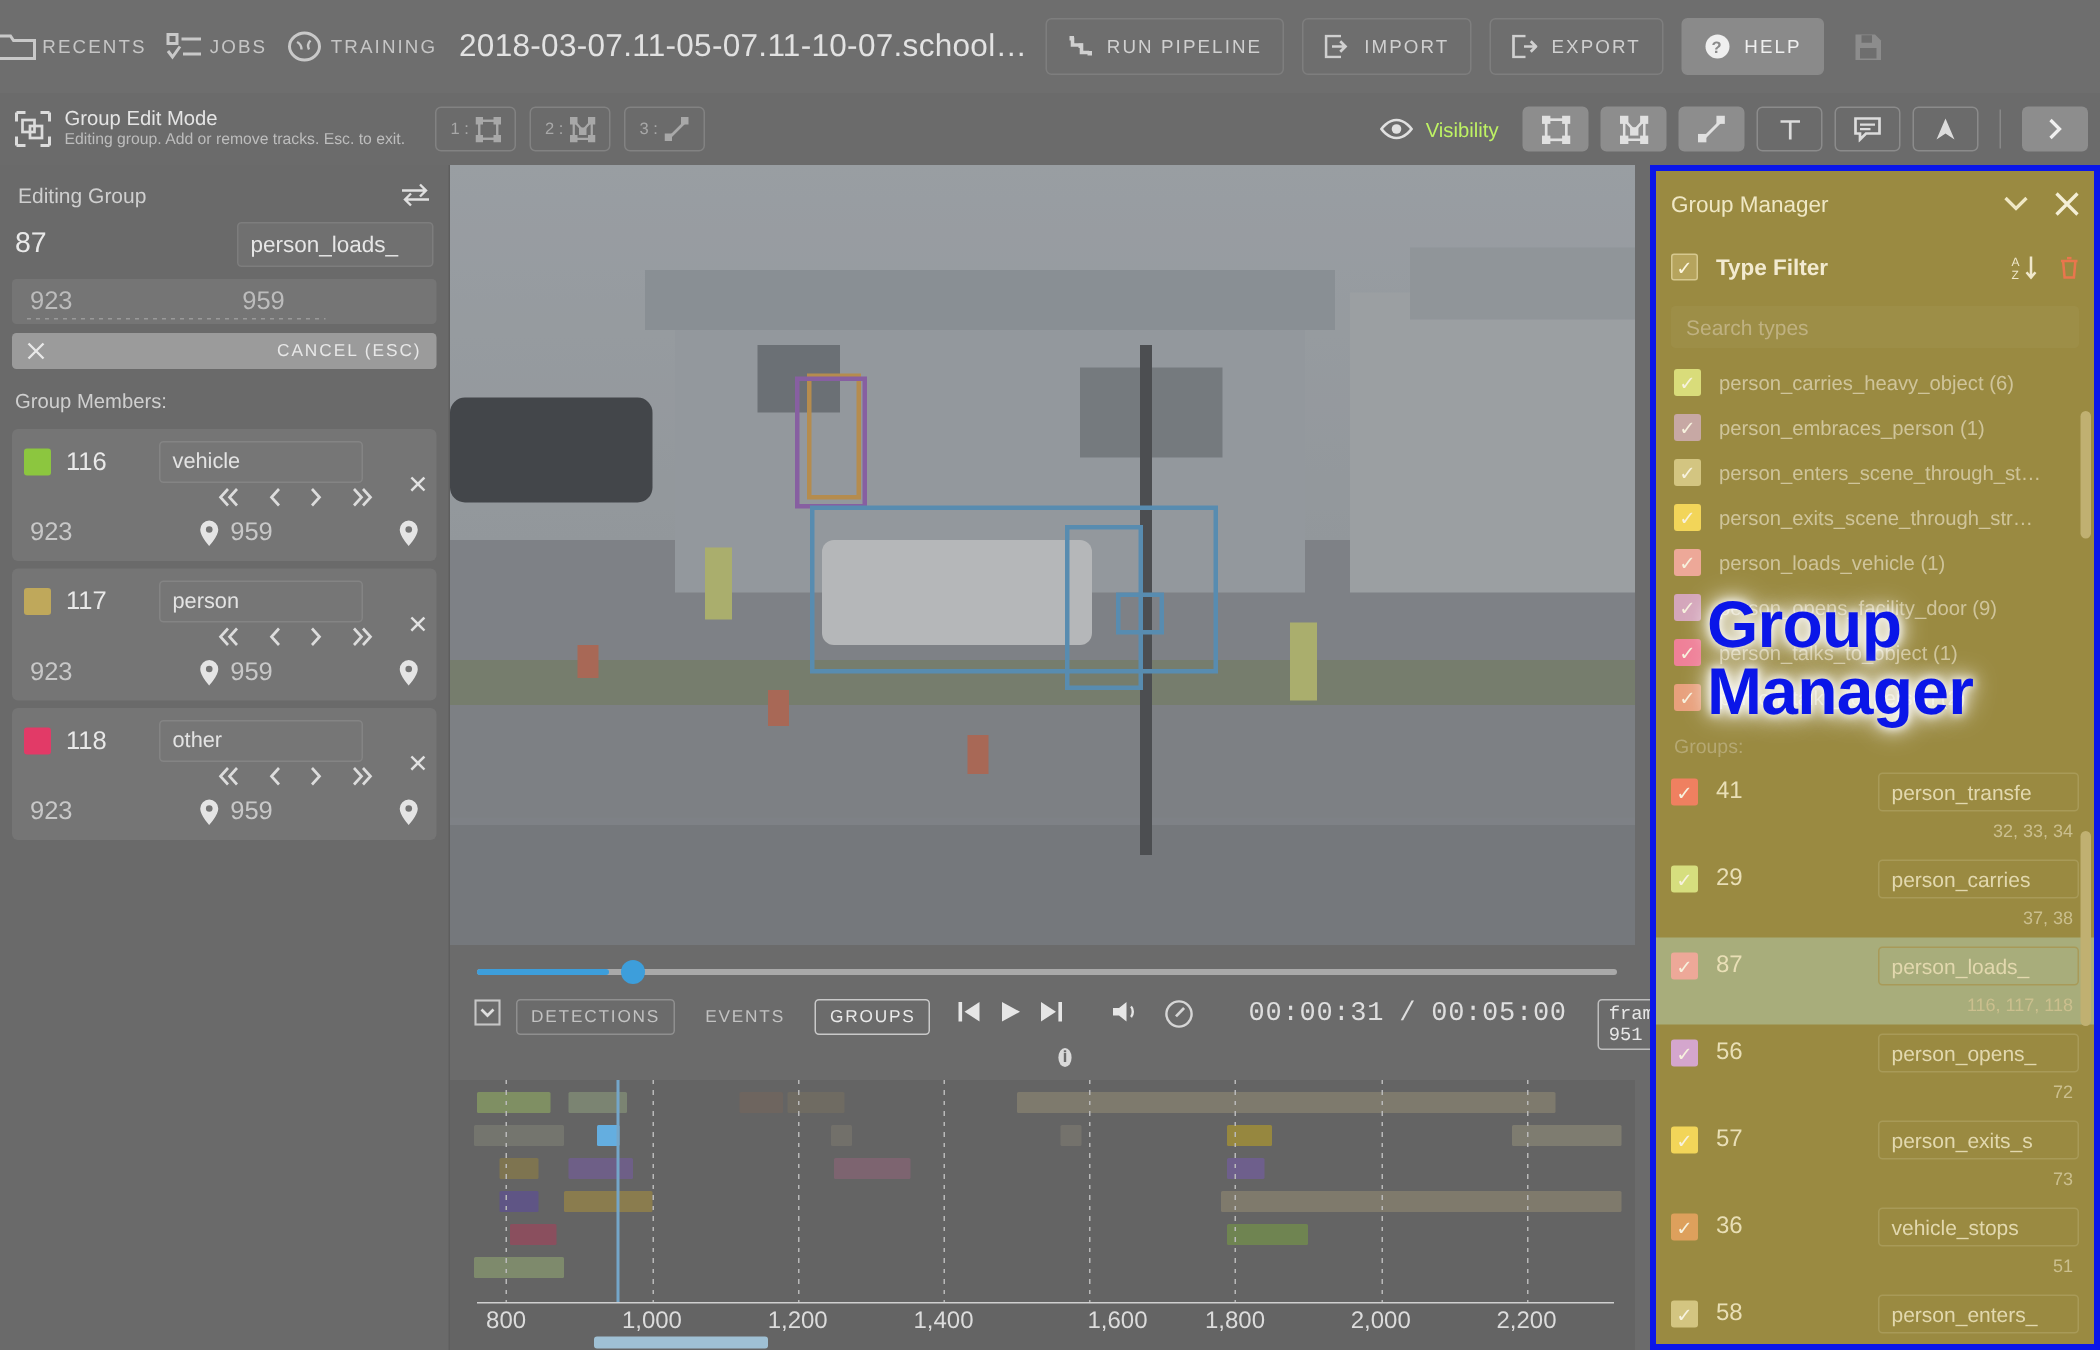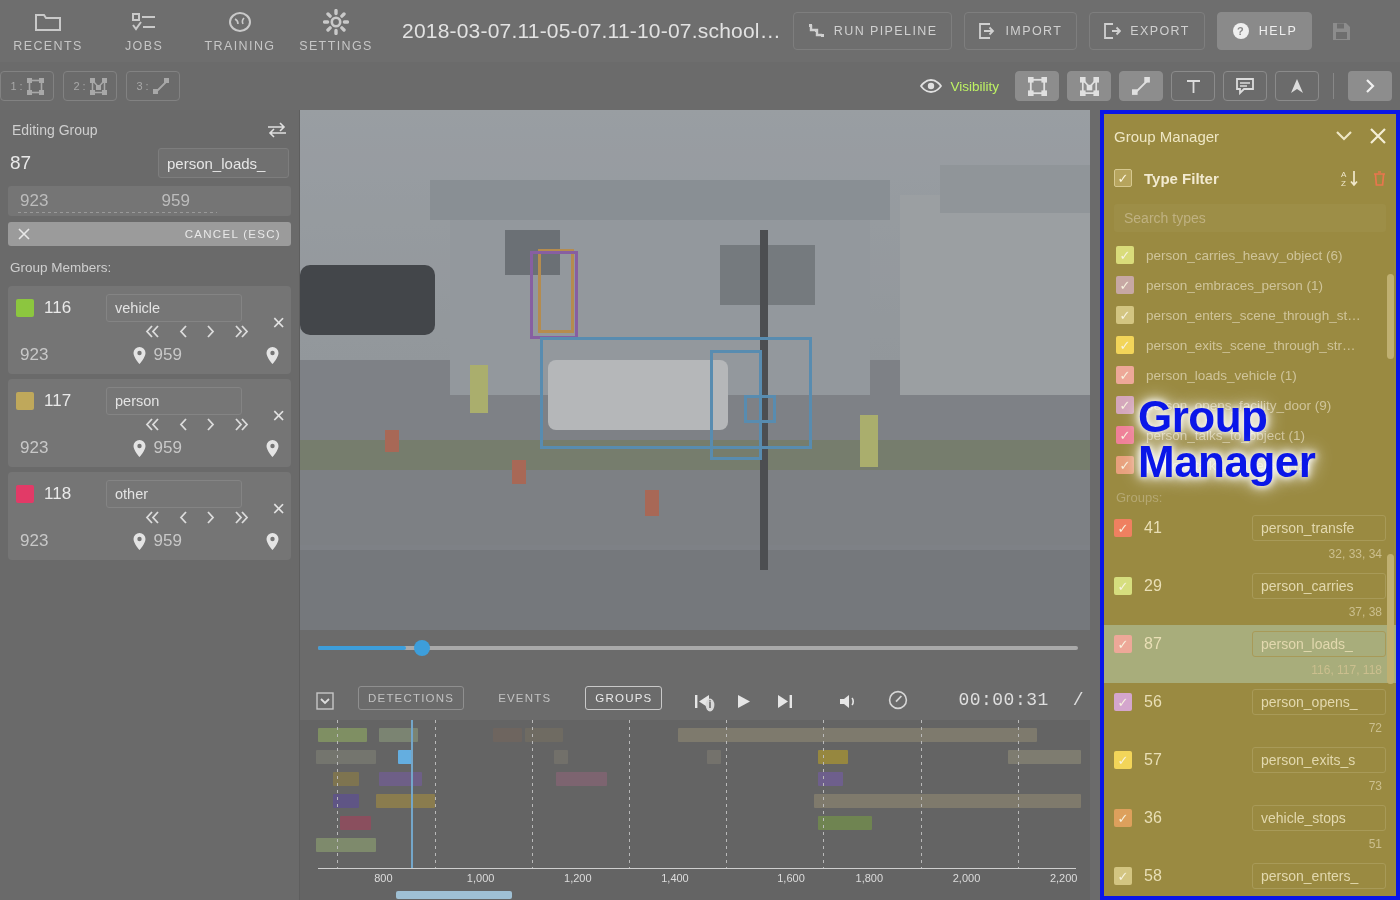--- a/index.html
+++ b/index.html
@@ -11,21 +11,21 @@
     position:relative;
   }
   
   #topbar {
     position:absolute; left:0; top:0; width:1400px; height:62px;
     background:#6e6e6e;
     display:flex; align-items:center;
   }
   .navbtn {
     width:96px; height:62px;
-    display:flex; flex-direction:column; align-items:center; justify-content:center;
+    display:flex; flex-direction:row; align-items:center; justify-content:center;
     gap:4px; color:#c9c9c9;
   }
   .navbtn .glyph { height:26px; display:flex; align-items:center; justify-content:center; }
   .navbtn .lbl { font-size:12.5px; letter-spacing:1.4px; color:#c6c6c6; }
   .title {
     margin-left:18px; font-size:21px; color:#e2e2e2; letter-spacing:0.2px;
     white-space:nowrap;
   }
   .tbtn {
     display:flex; align-items:center; gap:9px;
@@ -128,39 +128,39 @@
   .ovl { position:absolute; inset:0; background:rgba(105,105,105,0.40); }
 
   
   #player {
     position:absolute; left:300px; top:630px; width:790px; height:90px;
     background:#6b6b6b;
   }
   #seek { position:absolute; left:18px; top:16px; width:760px; height:4px; background:#a9a9a9; border-radius:2px; }
   #seekfill { position:absolute; left:0; top:0; height:4px; width:88px; background:#3d9edb; border-radius:2px; }
   #seekknob { position:absolute; left:96px; top:-6px; width:16px; height:16px; border-radius:50%; background:#3d9edb; }
-  #ctrls { position:absolute; left:16px; top:48px; width:760px; height:32px; display:flex; align-items:flex-end; gap:24px; }
+  #ctrls { position:absolute; left:16px; top:36px; width:760px; height:32px; display:flex; align-items:flex-start; gap:10px; }
   .pill {
     height:24px; padding:0 9px; border-radius:3px; display:flex; align-items:center;
     font-size:11.5px; letter-spacing:1.2px; color:#d7d7d7; border:1px solid transparent;
   }
   .pill.brd { border-color:#c9c9c9; color:#eaeaea; }
   .pill.ghost { color:#c2c2c2; }
   .tcode { font-family:"Liberation Mono", monospace; font-size:18px; color:#dedede; letter-spacing:0.5px; }
   .framebox { border:1px solid #bdbdbd; border-radius:3px; padding:2px 7px;
     font-family:"Liberation Mono", monospace; font-size:12.5px; color:#e7e7e7; }
 
   
   #timeline { position:absolute; left:300px; top:720px; width:790px; height:180px; background:#646464; }
   .tlseg { position:absolute; height:14px; border-radius:1px; }
   .gridv { position:absolute; top:0; width:1px; height:148px;
     background:repeating-linear-gradient(to bottom,#b9b9b9 0 3px,transparent 3px 7px); }
   #playhead { position:absolute; top:0; width:2px; height:148px; background:#74a6c9; }
   .axis { position:absolute; left:18px; top:148px; width:758px; height:1px; background:#cfcfcf; }
-  .tick { position:absolute; top:152px; font-size:11px; color:#dcdcdc; transform:translateX(-50%);margin-left:46px; }
+  .tick { position:absolute; top:152px; font-size:16px; color:#dcdcdc; transform:translateX(-50%); }
   #hscroll { position:absolute; top:171px; height:8px; background:#9fc0d4; border-radius:2px; }
 
   
   #right {
     position:absolute; left:1100px; top:110px; width:300px; height:790px;
     background:#9a8a41; border:4px solid #0a16e8; overflow:hidden;
   }
   #rightscroll { position:absolute; inset:0; }
   .rhdr { display:flex; align-items:center; height:44px; padding:0 10px; }
   .rhdr .t { font-size:15px; color:#efe7c4; }
@@ -222,31 +222,20 @@
   <div class="navbtn">
     <span class="glyph">
       <svg width="28" height="24" viewBox="0 0 28 24">
         <path d="M14 3c5 0 10 4 10 9s-5 9-10 9S4 17 4 12 9 3 14 3z" fill="none" stroke="#c9c9c9" stroke-width="2"></path>
         <path d="M9 9c2 1 3 3 3 5M18 8c-2 2-2 4-1 6" fill="none" stroke="#c9c9c9" stroke-width="1.6"></path>
       </svg>
     </span>
     <span class="lbl">TRAINING</span>
   </div>
 
-  <div class="navbtn">
-    <span class="glyph">
-      <svg width="26" height="26" viewBox="0 0 26 26">
-        <circle cx="13" cy="13" r="4.2" fill="none" stroke="#c9c9c9" stroke-width="2.6"></circle>
-        <g stroke="#c9c9c9" stroke-width="3.4" stroke-linecap="round">
-          <path d="M13 1.6v3M13 21.4v3M1.6 13h3M21.4 13h3M5 5l2.1 2.1M18.9 18.9L21 21M21 5l-2.1 2.1M7.1 18.9L5 21"></path>
-        </g>
-      </svg>
-    </span>
-    <span class="lbl">SETTINGS</span>
-  </div>
 
   <div class="title">2018-03-07.11-05-07.11-10-07.school…</div>
 
   <div class="tbtn">
     <span>
       <svg width="17" height="17" viewBox="0 0 17 17">
         <path d="M3 2v5h6v5h5" fill="none" stroke="#d0d0d0" stroke-width="2.4"></path>
         <rect x="1" y="1" width="3" height="3" fill="#d0d0d0"></rect>
         <rect x="7" y="6" width="3" height="3" fill="#d0d0d0"></rect>
         <rect x="13" y="11" width="3" height="3" fill="#d0d0d0"></rect>
@@ -290,20 +279,33 @@
       <svg width="19" height="19" viewBox="0 0 19 19">
         <path d="M1 1h13l4 4v13H1z" fill="#8c8c8c"></path>
         <rect x="5" y="1.5" width="7" height="5" fill="#6e6e6e"></rect>
         <rect x="4" y="10" width="11" height="7" fill="#6e6e6e"></rect>
       </svg>
     </span>
   </div>
 </div>
 
 <div id="modebar">
+  <div id="modeinfo">
+    <span>
+      <svg width="24" height="24" viewBox="0 0 24 24">
+        <path d="M1 1h6M1 1v6M23 1h-6M23 1v6M1 23h6M1 23v-6M23 23h-6M23 23v-6" stroke="#dcdcdc" stroke-width="2" fill="none"></path>
+        <rect x="5" y="6" width="8" height="8" fill="none" stroke="#dcdcdc" stroke-width="1.8"></rect>
+        <rect x="10" y="10" width="8" height="8" fill="none" stroke="#dcdcdc" stroke-width="1.8"></rect>
+      </svg>
+    </span>
+    <div>
+      <div class="t1">Group Edit Mode</div>
+      <div class="t2">Editing group. Add or remove tracks. Esc. to exit.</div>
+    </div>
+  </div>
 
   <div class="toolsq">
     <span>1 :</span>
     <span>
       <svg width="17" height="17" viewBox="0 0 17 17">
         <rect x="2.5" y="2.5" width="12" height="12" fill="none" stroke="#a8a8a8" stroke-width="1.6"></rect>
         <g fill="#a8a8a8">
             <rect x="0" y="0" width="5" height="5"></rect>
             <rect x="12" y="0" width="5" height="5"></rect>
             <rect x="0" y="12" width="5" height="5"></rect>

